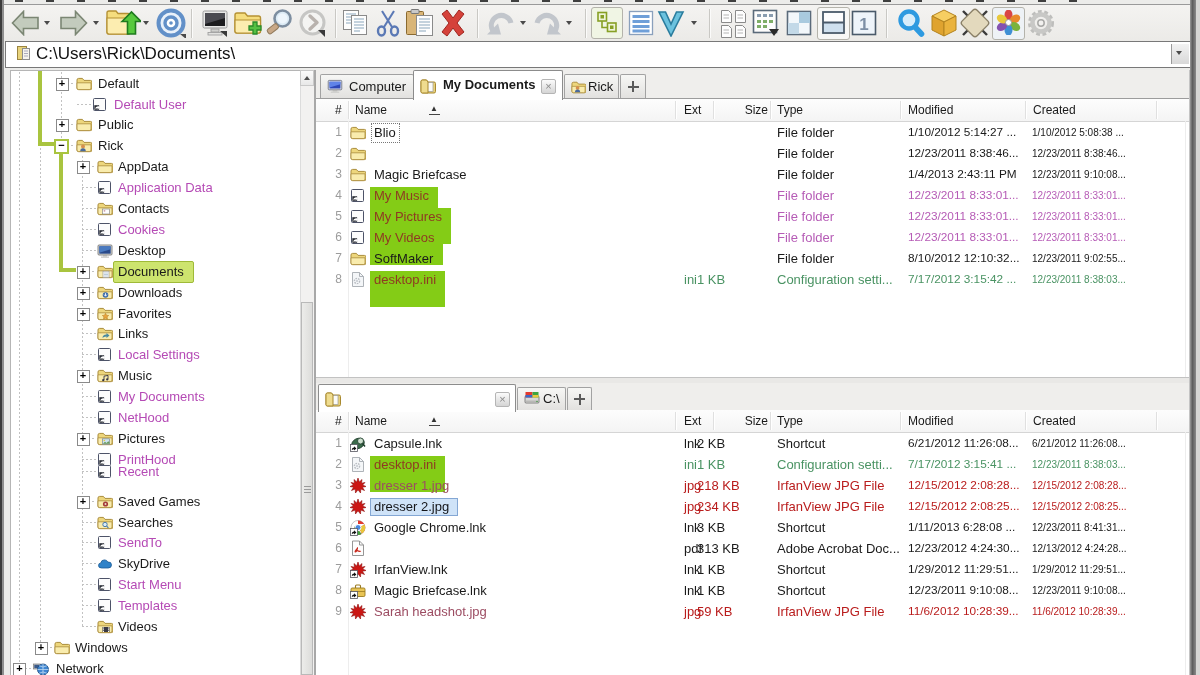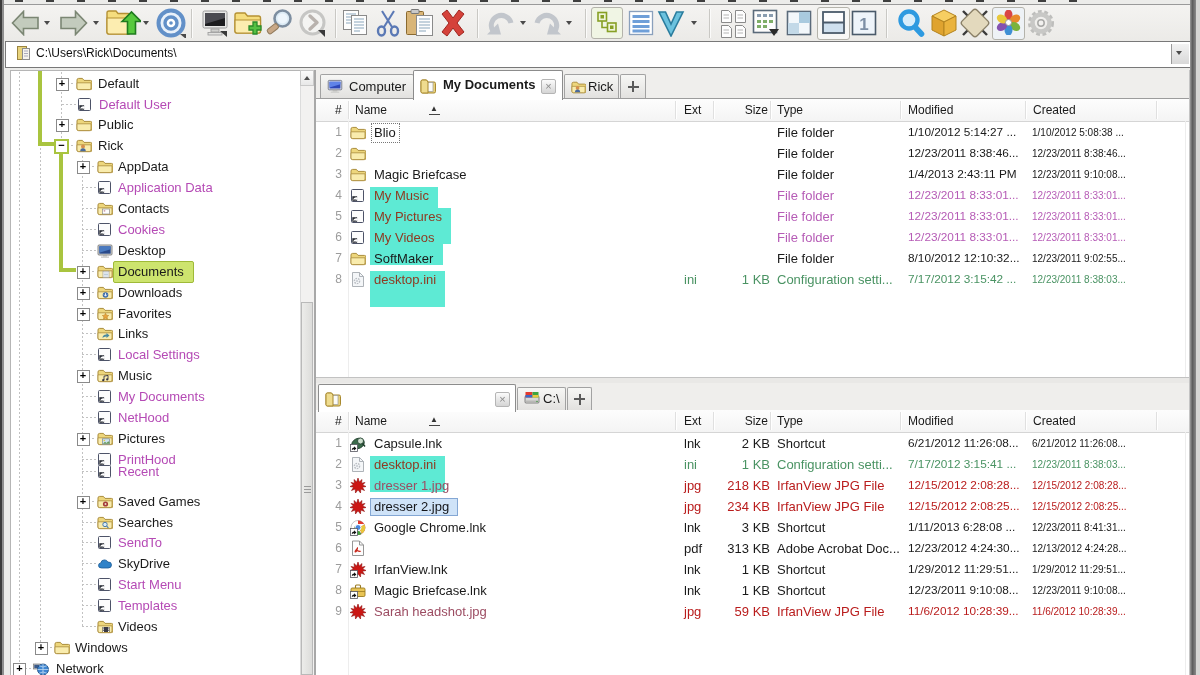--- a/index.html
+++ b/index.html
@@ -7,21 +7,21 @@
 .abs{position:absolute}
 
 #topstrip{left:0;top:0;width:1200px;height:4px;background:#ececea;border-bottom:1px solid #9a9a9a}
 .dash{position:absolute;top:0;height:2px;width:8px;background:#3f3f3f}
 #toolbar{left:3px;top:5px;width:1197px;height:37px;background:linear-gradient(#f4f3f1,#ebeae7)}
 .tsep{position:absolute;top:4px;height:29px;width:1px;background:#c9c8c4;box-shadow:1px 0 0 #fbfbfa}
 .tbtn{position:absolute;border:1px solid #b4b3ab;border-radius:3px;background:#f3f4ee}
 .dd{position:absolute;width:0;height:0;border-left:3.5px solid transparent;border-right:3.5px solid transparent;border-top:4px solid #4a4a4a}
 #addrrow{left:3px;top:42px;width:1197px;height:26px;background:#ececea}
 #addrfield{left:5px;top:41px;width:1184px;height:25px;background:#fff;border:1px solid #787878}
-#addrtext{left:36px;top:42px;height:23px;line-height:23px;font-size:12px;color:#111}
+#addrtext{left:36px;top:42px;height:23px;line-height:23px;font-size:17px;color:#111}
 #addrbtn{left:1171px;top:44px;width:17px;height:20px;background:linear-gradient(#f2f2f2,#d8d8d8);border-left:1px solid #999}
 #underaddr{left:3px;top:68px;width:1197px;height:2px;background:#ececea}
 
 #bl1{left:0;top:0;width:2px;height:675px;background:#3c3c3c}
 #bl2{left:2px;top:0;width:2px;height:675px;background:#8f8f8f}
 #br1{left:1189px;top:70px;width:1px;height:605px;background:#c4c4c4}
 #br2{left:1190px;top:0;width:6px;height:675px;background:linear-gradient(90deg,#9a9a9a,#5d5d5d 40%,#8a8a8a)}
 #br3{left:1196px;top:0;width:4px;height:675px;background:#d6d6d4}
 
 #tree{left:10px;top:70px;width:290px;height:605px;background:#fff;border-left:1px solid #b5b5b5;border-top:1px solid #b5b5b5}
@@ -52,28 +52,28 @@
 .hc{position:absolute;top:0;height:22px;line-height:22px}
 .hsep{position:absolute;top:2px;height:18px;width:1px;background:#e0e0e0;box-shadow:1px 0 0 #fff}
 .numline{position:absolute;width:1px;background:#ededed}
 
 .r{position:absolute;left:316px;width:873px;height:21px;line-height:21px;font-size:13px;color:#1a1a1a;white-space:nowrap}
 .r i{font-style:normal}
 .num{position:absolute;left:2px;width:24px;text-align:right;color:#9c9c9c;font-size:12px}
 .fic{position:absolute;left:34px;top:2px}
 .nm{position:absolute;left:58px}
 .ext{position:absolute;left:368px}
-.sz{position:absolute;left:368px;width:86px;text-align:right}
+.sz{position:absolute;left:381px;width:86px;text-align:left}
 .ty{position:absolute;left:461px}
 .mo{position:absolute;left:592px;font-size:11.8px}
 .cr{position:absolute;left:716px;font-size:10px}
 .grn{color:#4a9363}
 .mgf{color:#b65cb6}
 .mar{color:#b91c1c}
-.hl{background:#5eead4;padding:1px 9px 20px 4px;margin-left:-4px;color:#8e3b22}
+.hl{background:#84cc16;padding:1px 9px 20px 4px;margin-left:-4px;color:#8e3b22}
 .sel{background:#cfe3f8;border:1px solid #84a7d4;padding:0 8px 1px 3px;margin-left:-4px;color:#15161a}
 .foc{outline:1px dotted #777;padding:1px 3px 2px 2px;margin-left:-2px}
 .splitter{left:316px;top:377px;width:873px;height:6px;background:#e9e8e6;border-top:1px solid #c2c2c2}
 </style></head>
 <body>
 <div class="abs" id="topstrip">
     <div class="dash" style="left:15px"></div>
     <div class="dash" style="left:46px"></div>
     <div class="dash" style="left:77px"></div>
     <div class="dash" style="left:108px"></div>
@@ -524,21 +524,21 @@
 <div class="grv" style="left:59px;top:152px;height:119px"></div>
 <div class="grh" style="left:59px;top:267.5px;width:17px"></div>
 <div class="t" style="left:0;top:72.6px;width:300px">
       <div class="doth" style="left:67.0px;top:10px;width:8.0px"></div>
       <div class="ebox" style="left:55.5px;top:5px">+</div>
       <svg class="tic" style="left:76px" width="16" height="17" viewBox="0 0 16 17">
         <use href="#fold"></use>
       </svg>
       <span class="lbl" style="left:98px">Default</span>
     </div>
-<div class="t mag" style="left:1px;top:93.5px;width:292px">
+<div class="t mag" style="left:16px;top:93.5px;width:292px">
       <div class="doth" style="left:61.0px;top:10px;width:14.0px"></div>
       <svg class="tic" style="left:76px" width="16" height="17" viewBox="0 0 16 17">
         <use href="#shct"></use>
       </svg>
       <span class="lbl" style="left:98px">Default User</span>
     </div>
 <div class="t" style="left:0;top:114.4px;width:300px">
       <div class="doth" style="left:67.0px;top:10px;width:8.0px"></div>
       <div class="ebox" style="left:55.5px;top:5px">+</div>
       <svg class="tic" style="left:76px" width="16" height="17" viewBox="0 0 16 17">

